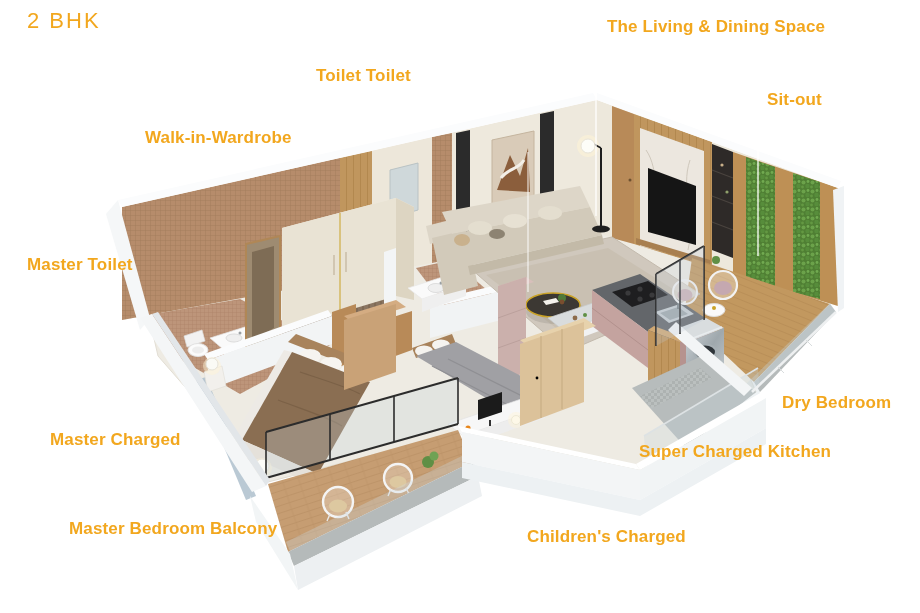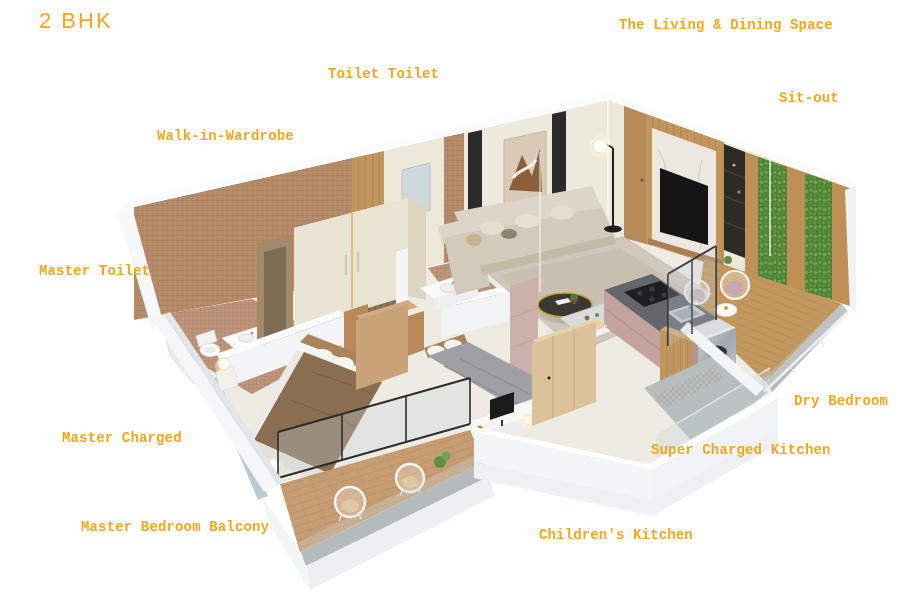--- a/index.html
+++ b/index.html
@@ -1,24 +1,24 @@
 <!DOCTYPE html>
 <html><head>
 <meta charset="utf-8">
 <style>
   html,body{margin:0;padding:0;background:#ffffff;}
   body{width:920px;height:613px;position:relative;overflow:hidden;
        font-family:"Liberation Sans","DejaVu Sans",sans-serif;
        --accent:#F2A71E;}
-  .stage{position:absolute;inset:0;margin-left:12px;}
+  .stage{position:absolute;inset:0;}
   svg{position:absolute;left:0;top:0;}
   .title{position:absolute;color:var(--accent);font-size:22px;font-weight:normal;
          letter-spacing:2px;line-height:1;}
-  .plan-label{position:absolute;color:var(--accent);font-size:14px;font-weight:bold;
-              letter-spacing:.15px;line-height:1.15;white-space:nowrap;font-family:Liberation Mono, monospace;}
+  .plan-label{position:absolute;color:var(--accent);font-size:17px;font-weight:bold;
+              letter-spacing:.15px;line-height:1.15;white-space:nowrap;}
 </style>
 </head>
 <body style="--accent: #F2A71E;">
 
 <div class="stage">
 
 <svg width="920" height="613" viewBox="0 0 920 613">
   <defs>
     <pattern id="mosaic" width="5" height="5" patternUnits="userSpaceOnUse">
       <rect width="5" height="5" fill="#B68C6B"></rect>
@@ -374,20 +374,20 @@
     <path d="M528 152 V292" stroke="rgba(255,255,255,0.8)" stroke-width="1.2"></path>
   </g>
 </svg>
 
 <div class="title" style="left:27px;top:10px">2 BHK</div>
 
 <div class="plan-label" style="left:607px;top:17px">The Living &amp; Dining Space</div>
 <div class="plan-label" style="left:316px;top:66px">Toilet Toilet</div>
 <div class="plan-label" style="left:767px;top:90px">Sit-out</div>
 <div class="plan-label" style="left:145px;top:128px">Walk-in-Wardrobe</div>
-<div class="plan-label" style="left:27px;top:263px">Master Toilet</div>
+<div class="plan-label" style="left:27px;top:255px">Master Toilet</div>
 <div class="plan-label" style="left:50px;top:430px">Master Charged</div>
 <div class="plan-label" style="left:69px;top:519px">Master Bedroom Balcony</div>
-<div class="plan-label" style="left:527px;top:527px">Children's Kitchen</div>
+<div class="plan-label" style="left:527px;top:527px">Children's Charged</div>
 <div class="plan-label" style="left:639px;top:442px">Super Charged Kitchen</div>
 <div class="plan-label" style="left:782px;top:393px">Dry Bedroom</div>
 
 </div>
 
 </body></html>

